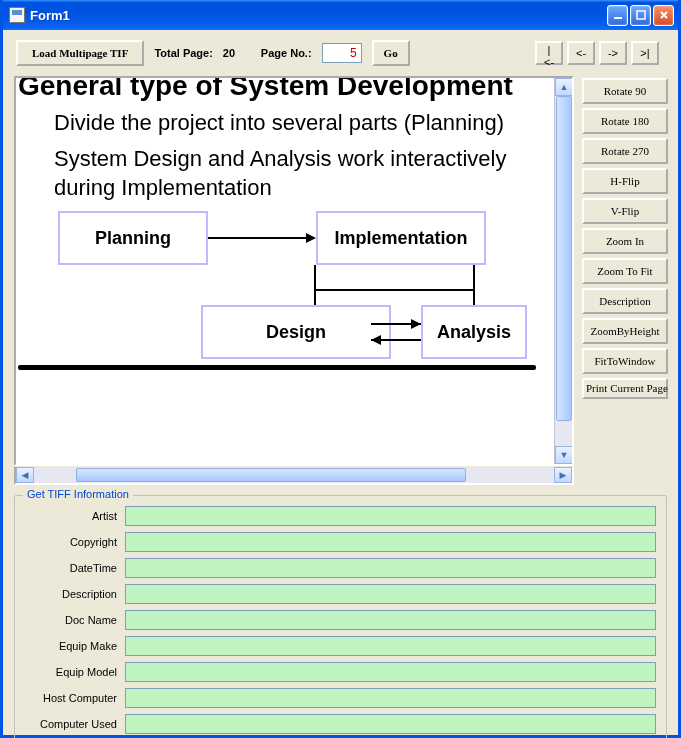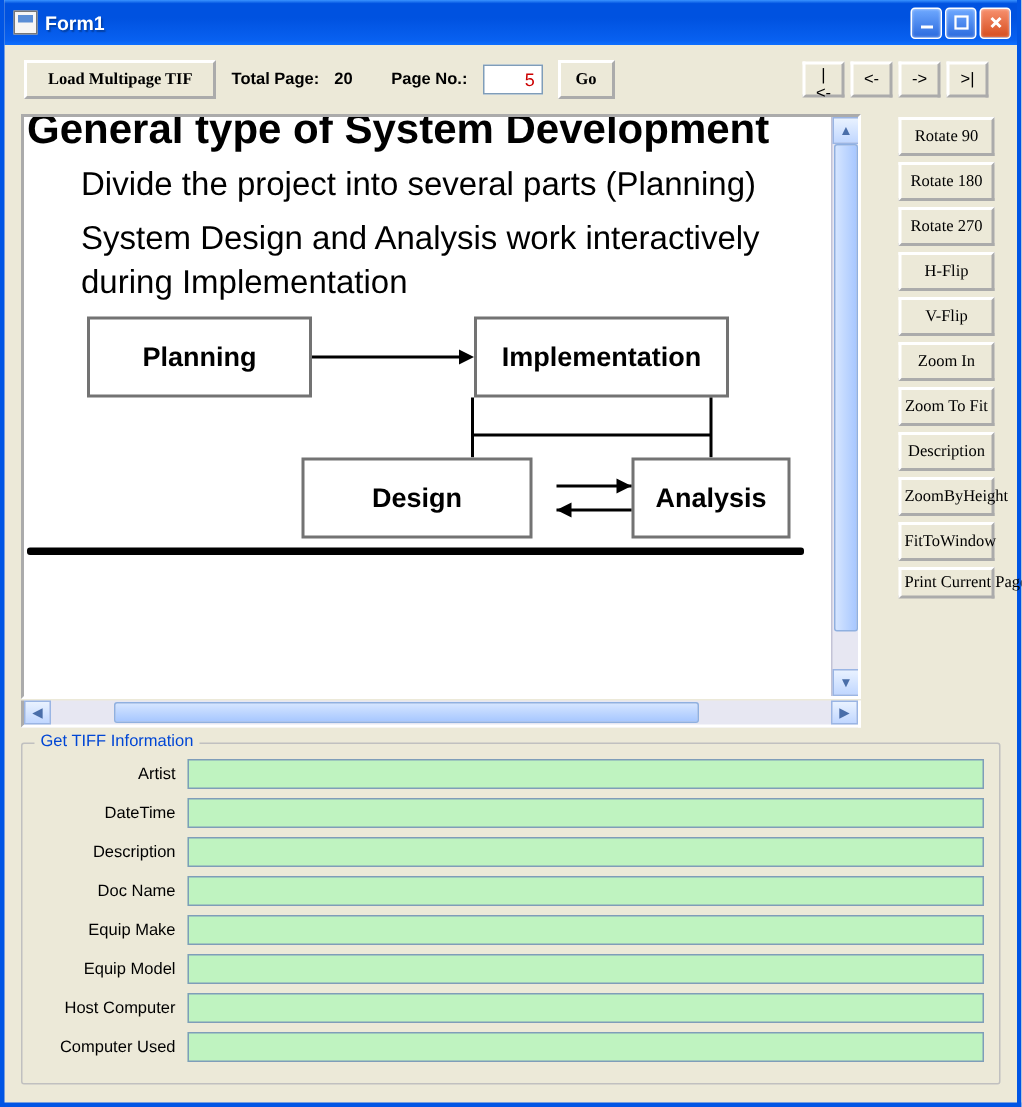--- a/index.html
+++ b/index.html
@@ -95,21 +95,21 @@
     width: 28px; height: 24px;
     background: #ece9d8;
     border: 2px outset #fff;
     font-size: 11px;
     cursor:pointer;
   }
 
   .midrow {
     display:flex;
     padding: 0 8px;
-    gap: 25px;
+    gap: 8px;
   }
   .viewer-col { width: 560px; }
   .viewer-frame {
     width: 560px;
     height: 390px;
     border: 2px inset #fff;
     background: #fff;
     position: relative;
     overflow: hidden;
   }
@@ -131,21 +131,21 @@
     line-height: 1.35;
     margin: 2px 0 6px 36px;
   }
   .diagram {
     position: relative;
     height: 165px;
     margin-top: 8px;
   }
   .dbox {
     position:absolute;
-    border: 2px solid #737373;
+    border: 2px solid #c4b5fd;
     background:#fff;
     font-size: 18px;
     font-weight: bold;
     display:flex; align-items:center; justify-content:center;
     padding: 0 8px;
   }
   .dline { position:absolute; background:#000; }
   .arrowr {
     position:absolute; width:0; height:0;
     border-top:5px solid transparent;
@@ -190,21 +190,21 @@
   }
   .hsb-wrap .sb-btn { top:0; height:100%; }
   .hsb-wrap .sb-btn.right{left:auto;right:0}
   .hsb-thumb{
     position:absolute; top:1px; bottom:1px;
     background: linear-gradient(to bottom,#d5e5ff,#a7c7ff);
     border:1px solid #8fb0e0; border-radius:2px;
   }
 
   .sidebtns {
-    width: 64px;
+    width: 86px;
     display:flex; flex-direction:column; gap:4px;
     padding-top: 2px;
   }
   .sidebtns .btn3d {
     width: 100%;
     padding: 5px 2px;
     text-align:center;
     font-size:11px;
   }
   .sidebtns .btn3d.twoline { padding:2px 2px; line-height:1.15;}
@@ -295,21 +295,21 @@
               <div class="dbox" style="left:40px; top:0; width:150px; height:54px;">Planning</div>
               <div class="dbox" style="left:298px; top:0; width:170px; height:54px;">Implementation</div>
               <div class="dline" style="left:190px; top:26px; width:98px; height:2px;"></div>
               <div class="arrowr" style="left:288px; top:22px;"></div>
 
               <div class="dline" style="left:296px; top:54px; width:2px; height:40px;"></div>
               <div class="dline" style="left:455px; top:54px; width:2px; height:40px;"></div>
 
               <div class="dline" style="left:296px; top:78px; width:160px; height:2px;"></div>
 
-              <div class="dbox" style="left:183px; top:94px; width:154px; height:54px;">Design</div>
+              <div class="dbox" style="left:183px; top:94px; width:190px; height:54px;">Design</div>
               <div class="dbox" style="left:403px; top:94px; width:106px; height:54px;">Analysis</div>
 
               <div class="dline" style="left:353px; top:112px; width:50px; height:2px;"></div>
               <div class="arrowr" style="left:393px; top:108px;"></div>
               <div class="dline" style="left:353px; top:128px; width:50px; height:2px;"></div>
               <div class="arrowl" style="left:353px; top:124px;"></div>
 
               <div class="baseline" style="bottom:6px;"></div>
             </div>
           </div>
@@ -350,20 +350,24 @@
     </div>
 
     <div class="groupbox">
       <span class="legend">Get TIFF Information</span>
       <div id="tiff-rows">
           <div class="info-row">
             <div class="rlabel">Artist</div>
             <div class="rfield"></div>
           </div>
           <div class="info-row">
+            <div class="rlabel">Copyright</div>
+            <div class="rfield"></div>
+          </div>
+          <div class="info-row">
             <div class="rlabel">DateTime</div>
             <div class="rfield"></div>
           </div>
           <div class="info-row">
             <div class="rlabel">Description</div>
             <div class="rfield"></div>
           </div>
           <div class="info-row">
             <div class="rlabel">Doc Name</div>
             <div class="rfield"></div>

